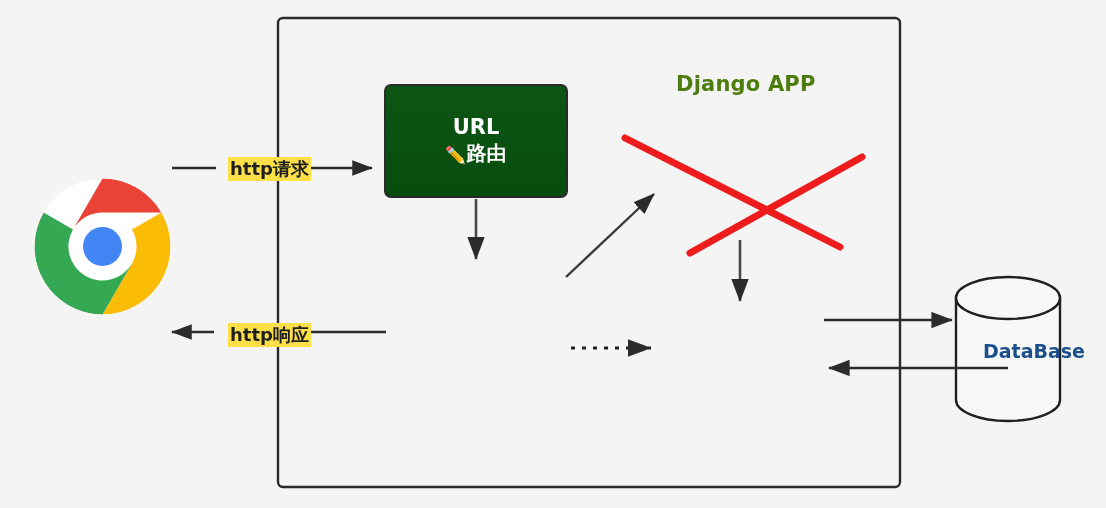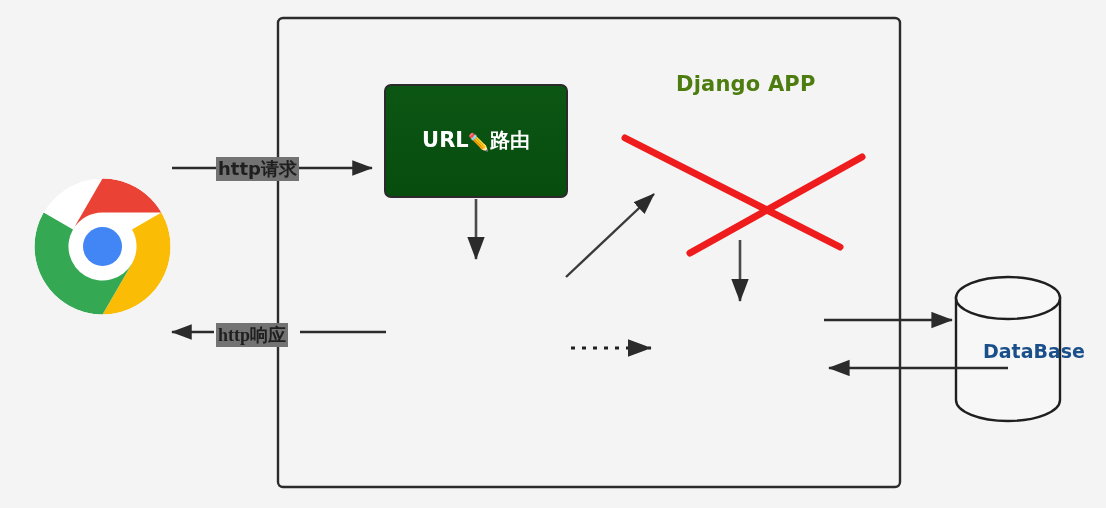--- a/index.html
+++ b/index.html
@@ -28,20 +28,21 @@
     height: 508px;
   }
   .box {
     position: absolute;
     background: #0b5312;
     background: linear-gradient(180deg, #0c5614 0%, #074d0e 100%);
     border: 2px solid #2b2b2b;
     border-radius: 7px;
     color: #ffffff;
     display: flex;
+    flex-direction: column;
     align-items: center;
     justify-content: center;
     text-align: left;
     font-weight: bold;
     box-sizing: border-box;
     line-height: 1.22;
   }
   .box .line {
     display: block;
     white-space: nowrap;
@@ -89,32 +90,32 @@
     font-weight: bold;
     color: #4d7c0f;
     letter-spacing: 0.2px;
     white-space: nowrap;
   }
   .edge-label {
     position: absolute;
     font-size: 18px;
     font-weight: bold;
     color: #1f1f1f;
-    background: #737373;
+    background: #fde047;
     padding: 0 2px;
     white-space: nowrap;
+    margin-left: 12px;
   }
   #label-http-request {
     left: 216px;
     top: 157px;
   }
   #label-http-response {
     left: 216px;
     top: 323px;
-    font-family: Liberation Serif, serif;
   }
   .db-label {
     position: absolute;
     left: 983px;
     top: 340px;
     font-size: 19px;
     font-weight: bold;
     color: #1a4f8a;
     white-space: nowrap;
   }

